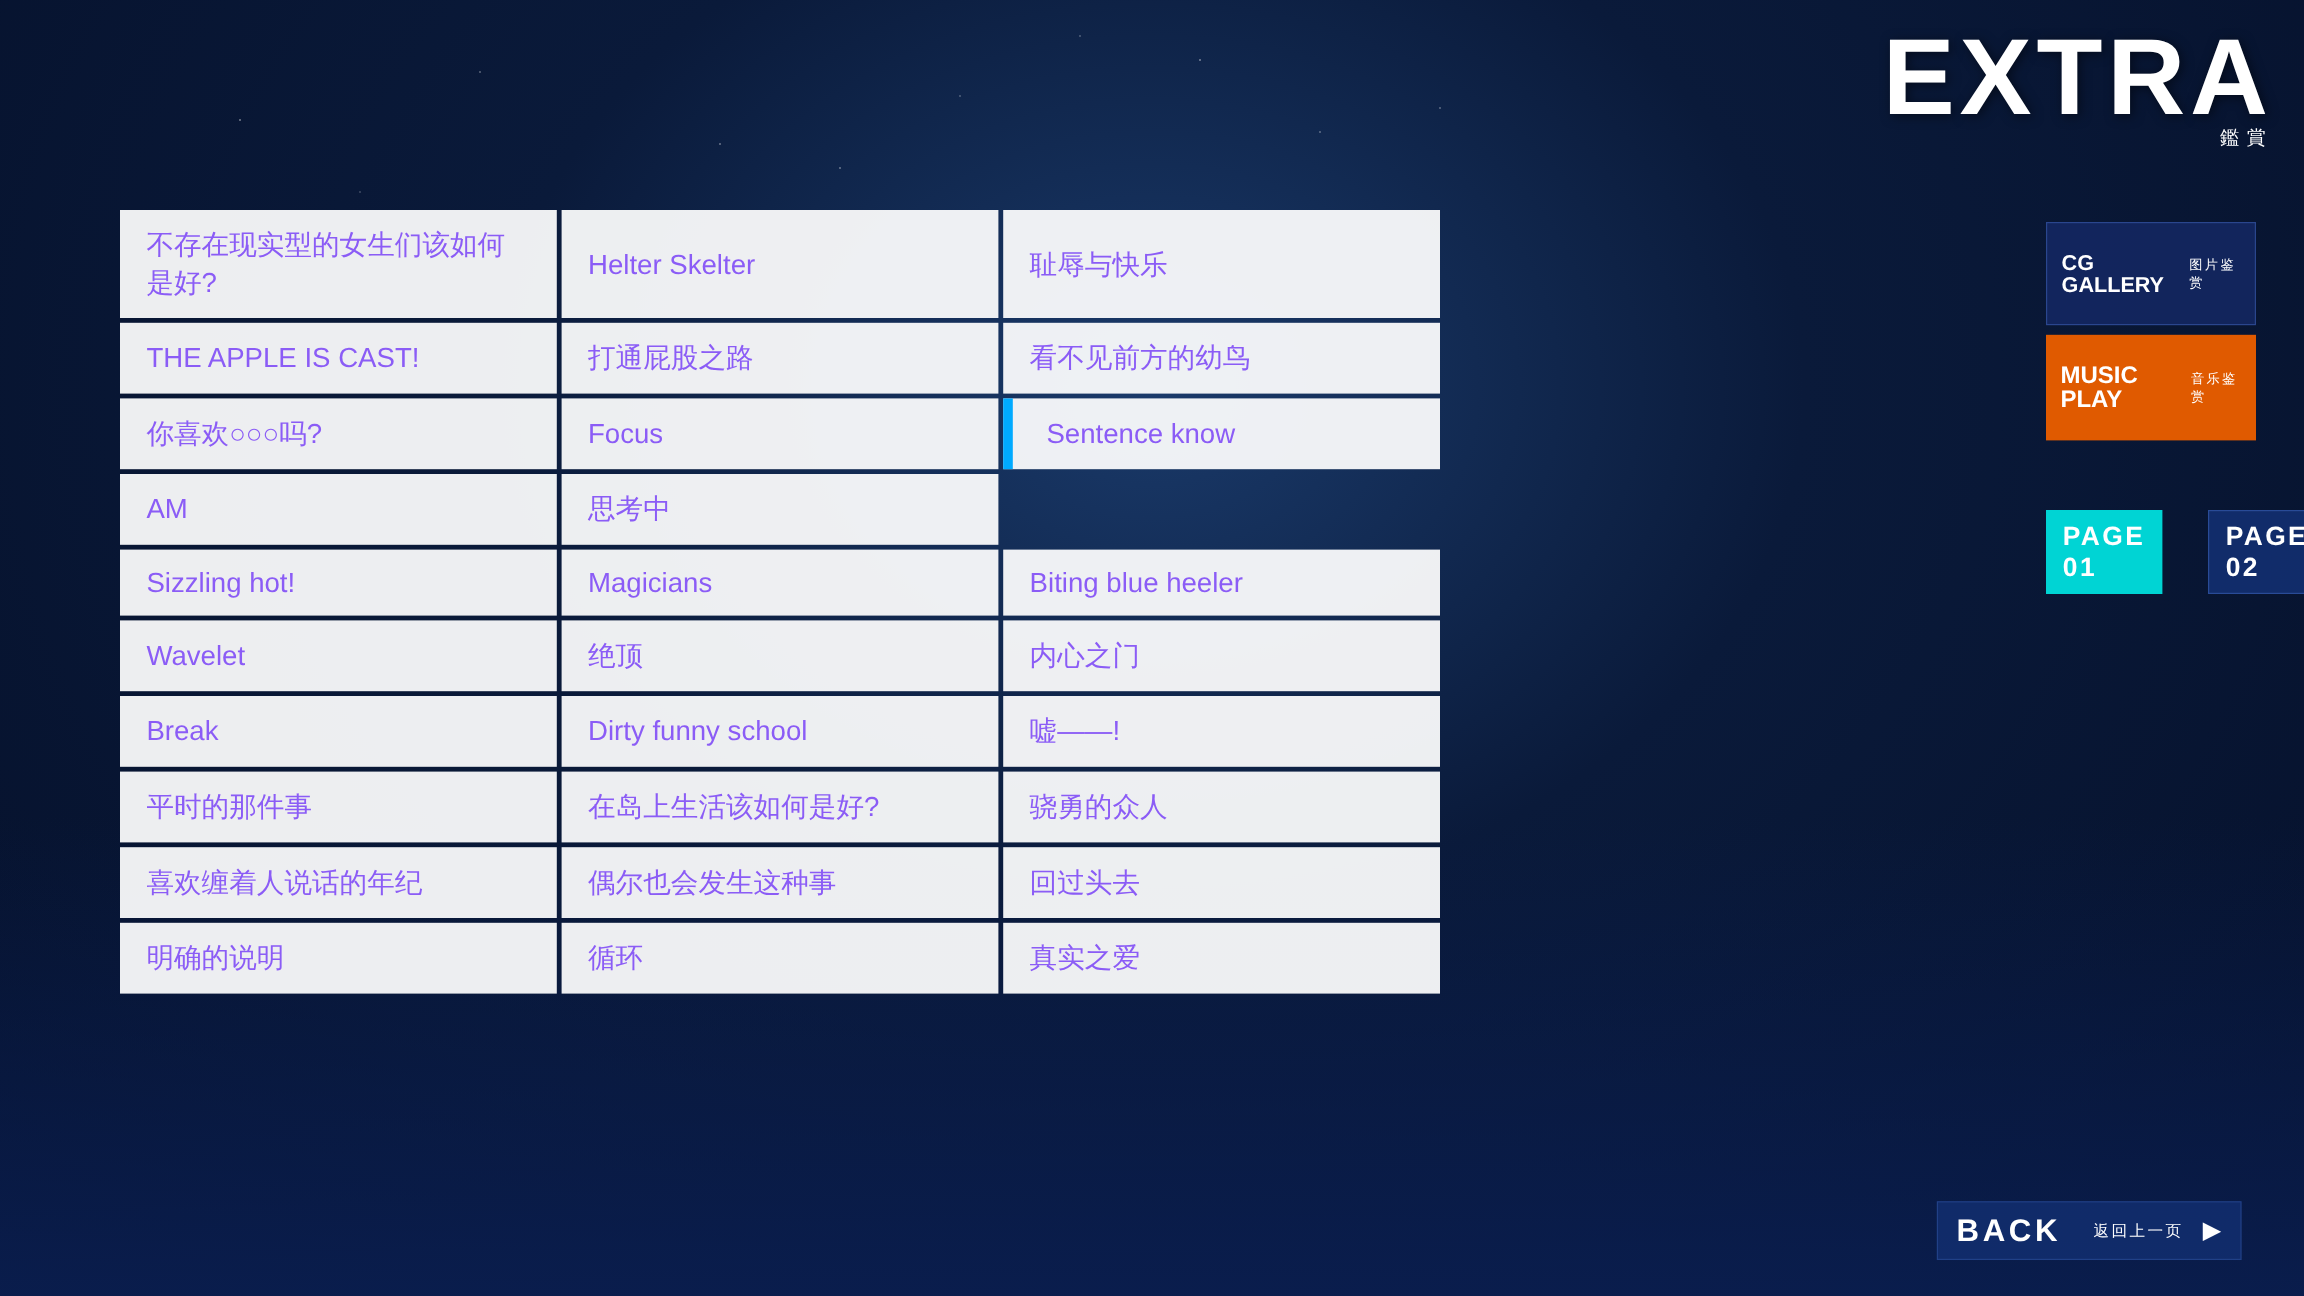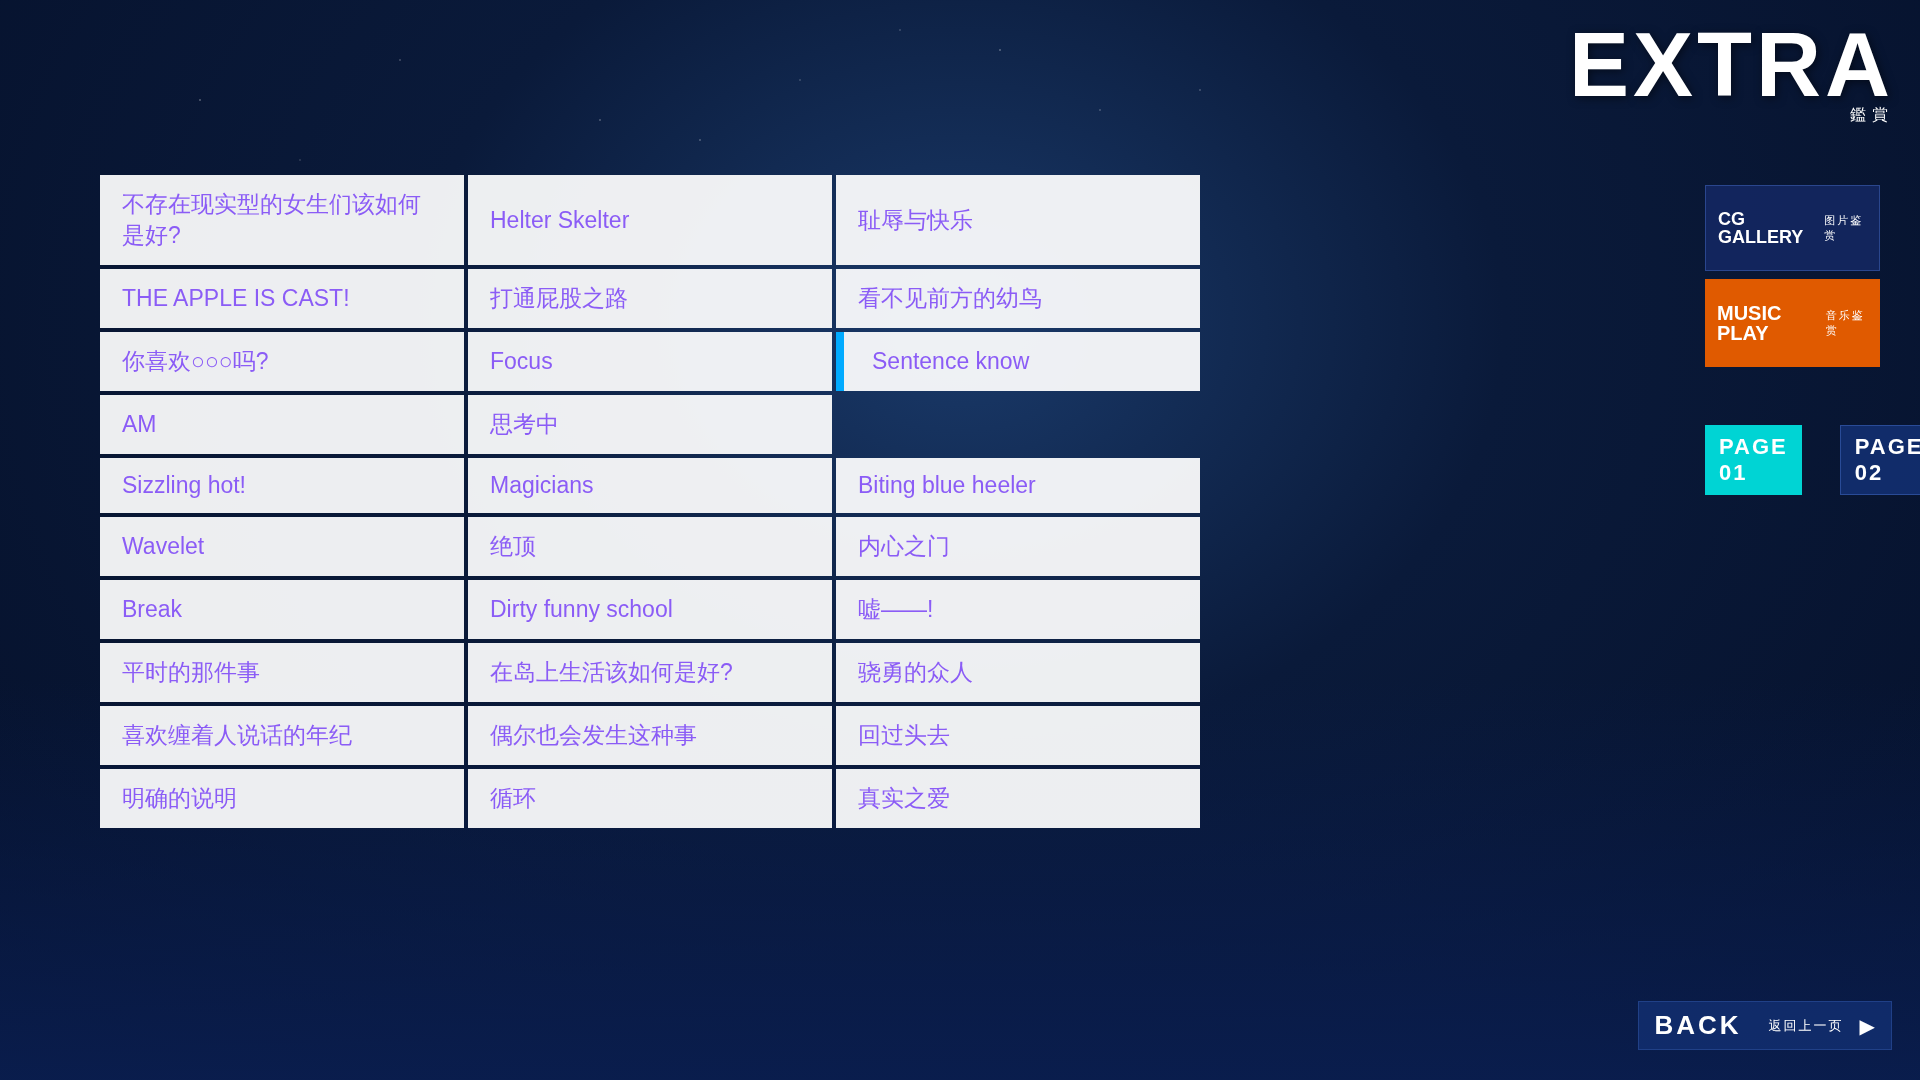--- a/index.html
+++ b/index.html
@@ -156,21 +156,21 @@
     .page-btn.inactive {
       background: rgba(20, 50, 120, 0.8);
       border: 1px solid rgba(100, 150, 255, 0.3);
       margin-left: 32px;
     }
 
     
     .back-btn {
       position: absolute;
       bottom: 30px;
-      right: 28px;
+      right: 52px;
       z-index: 10;
       display: flex;
       align-items: center;
       gap: 8px;
       cursor: pointer;
       background: rgba(20, 50, 120, 0.7);
       padding: 8px 16px;
       border: 1px solid rgba(100, 150, 255, 0.2);
     }
 

